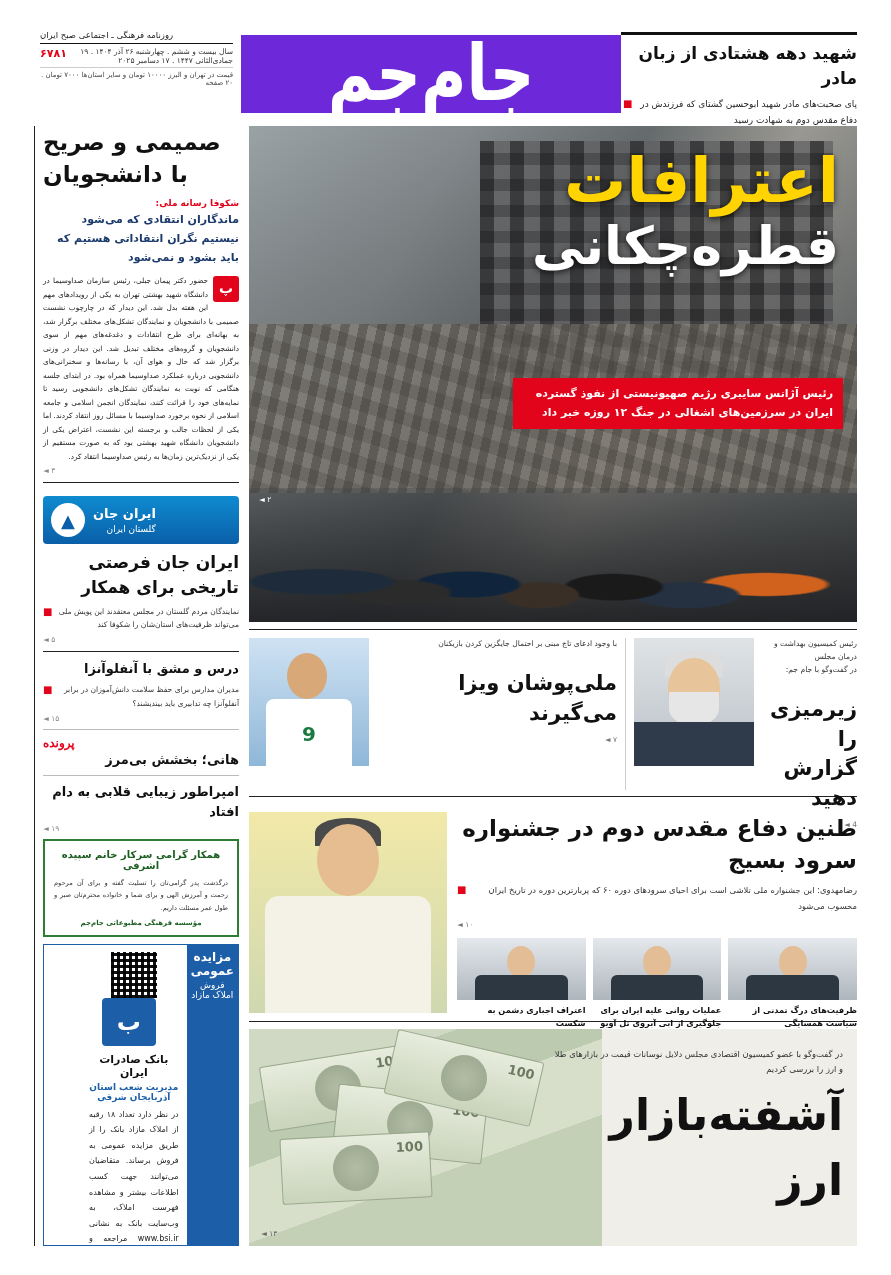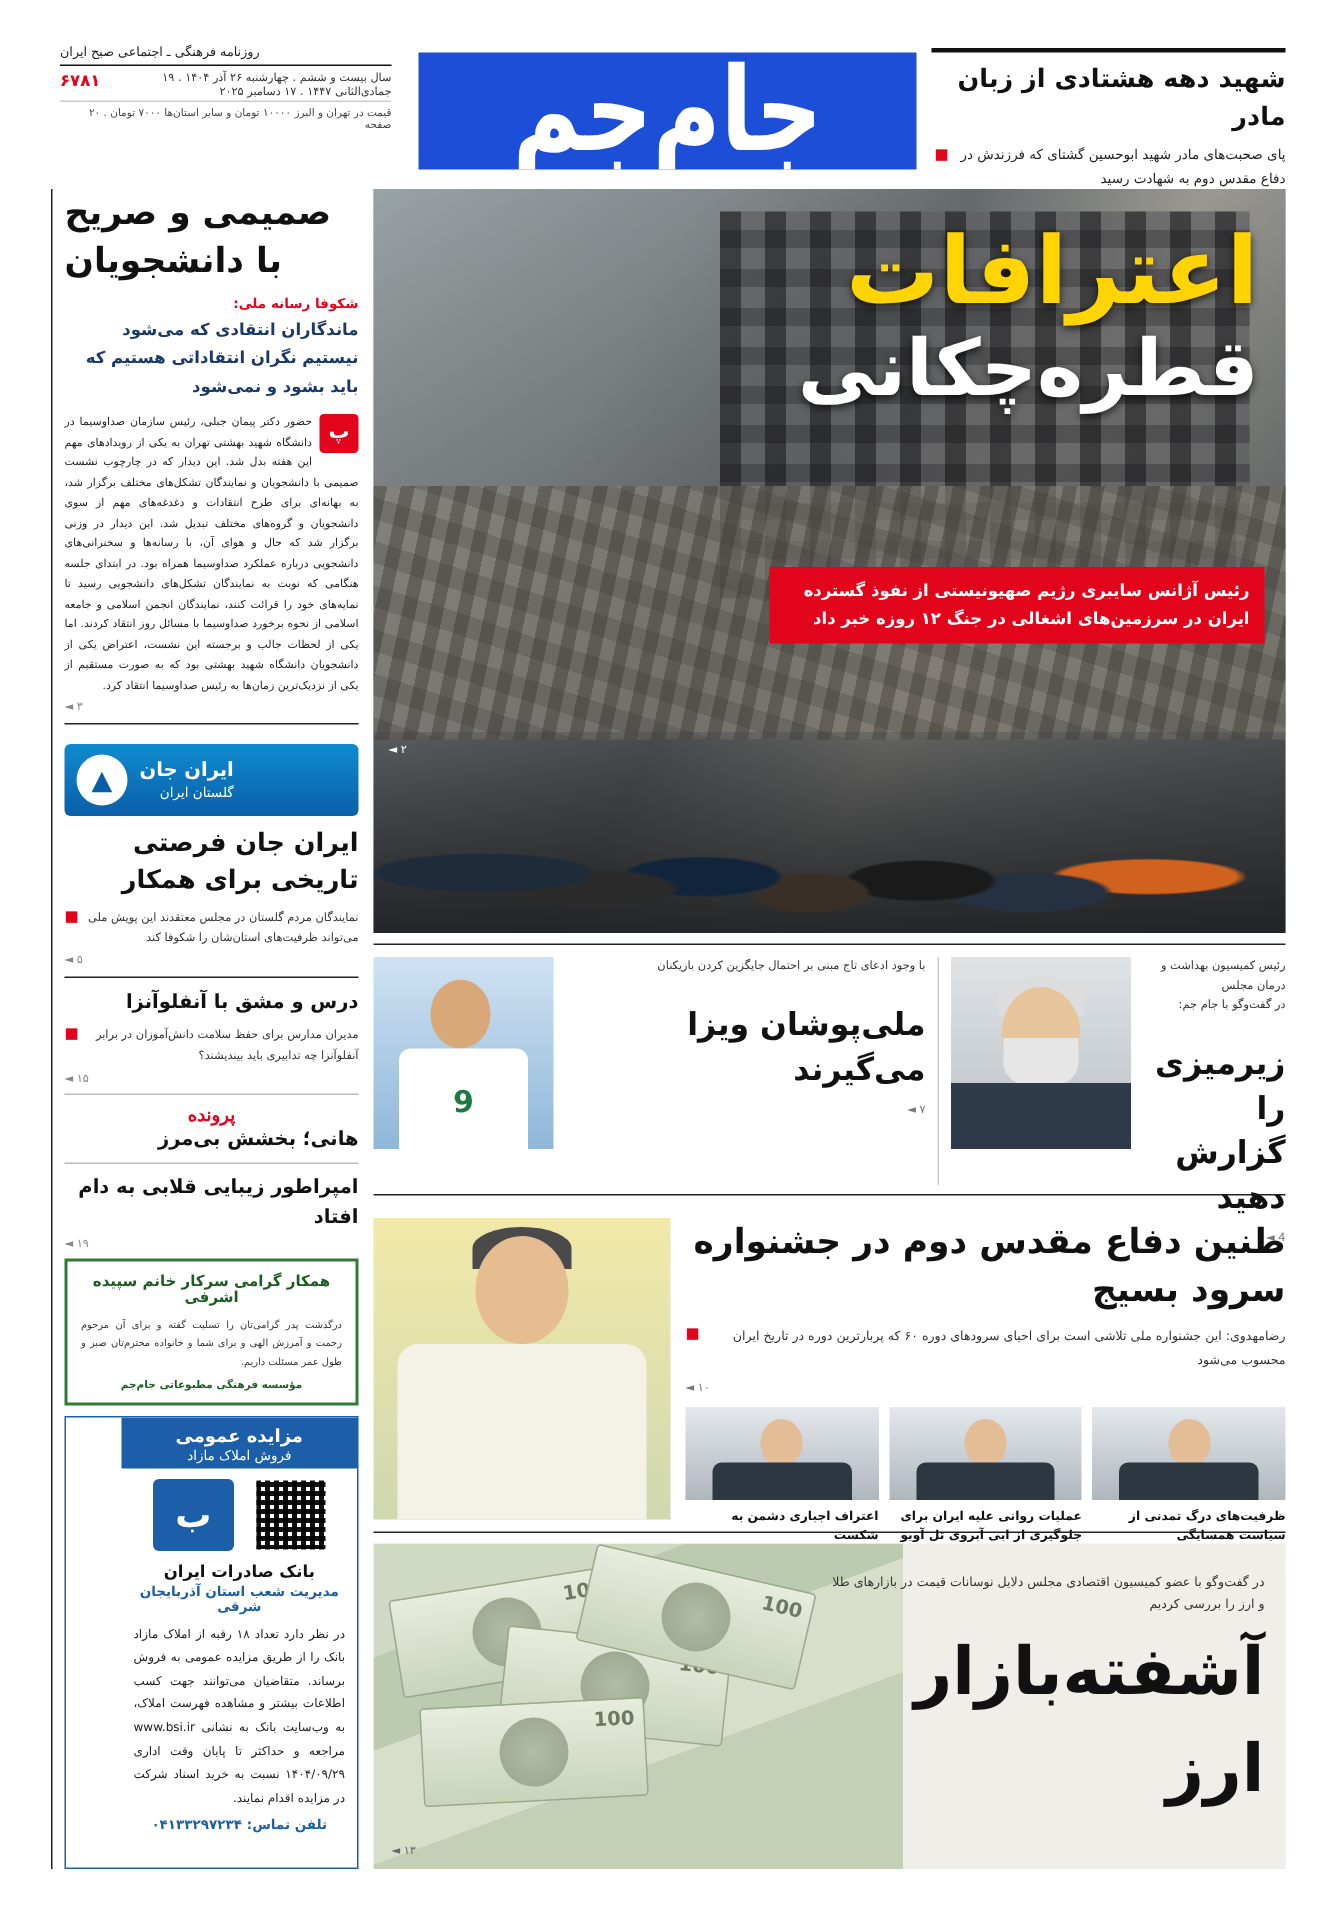--- a/index.html
+++ b/index.html
@@ -37,22 +37,22 @@
     margin-bottom: 6px;
   }
   .logo-block {
     flex: 0 0 352px;
     position: relative;
     display: flex;
     align-items: center;
     justify-content: center;
   }
   .logo-inner {
-    width: 332px; height: 78px;
-    background: #1d4ed8;
+    width: 380px; height: 78px;
+    background: #6d28d9;
     position: relative;
     overflow: hidden;
     display: flex; align-items: center; justify-content: center;
   }
   .logo-word {
     color: #fff;
     font-size: 62px;
     font-weight: bold;
     letter-spacing: 1px;
     line-height: 1;
@@ -179,39 +179,39 @@
     color: #111;
   }
   .rc-note {
     font-size: 7.6px; line-height: 1.8; text-align: right; color: #333;
     display: flex; flex-direction: row-reverse; gap: 4px; margin-top: 5px;
   }
   .rc-h4 {
     font-size: 13px; font-weight: bold; text-align: right; color: #111; line-height: 1.5;
   }
   .section-stamp {
-    color: #e2041b; font-size: 12px; font-weight: bold; text-align: center;
+    color: #e2041b; font-size: 12px; font-weight: bold; text-align: left;
     font-family: "DejaVu Serif", serif;
   }
 
   .obit {
     border: 2px double #2e7d32;
     padding: 8px 9px;
     margin-top: 6px;
     text-align: center;
   }
   .obit h5 { font-size: 10px; color: #1b5e20; font-weight: bold; margin-bottom: 6px; }
   .obit p { font-size: 6.6px; line-height: 1.85; color: #333; text-align: justify; }
   .obit .sig { font-size: 7px; color: #1b5e20; margin-top: 5px; font-weight: bold; }
 
   .ad-box {
     border: 1px solid #1c5fa8;
     margin-top: 7px;
     flex: 1;
-    display: flex; flex-direction: column;
+    display: flex; flex-direction: row;
     overflow: hidden;
     padding-left: 37px;
   }
   .ad-head {
     background: #1c5fa8; color: #fff;
     font-size: 12px; font-weight: bold;
     text-align: center; padding: 5px 4px 3px;
   }
   .ad-head small { display: block; font-size: 9px; font-weight: normal; margin-top: 2px; }
   .ad-body { padding: 7px 8px; text-align: center; }

